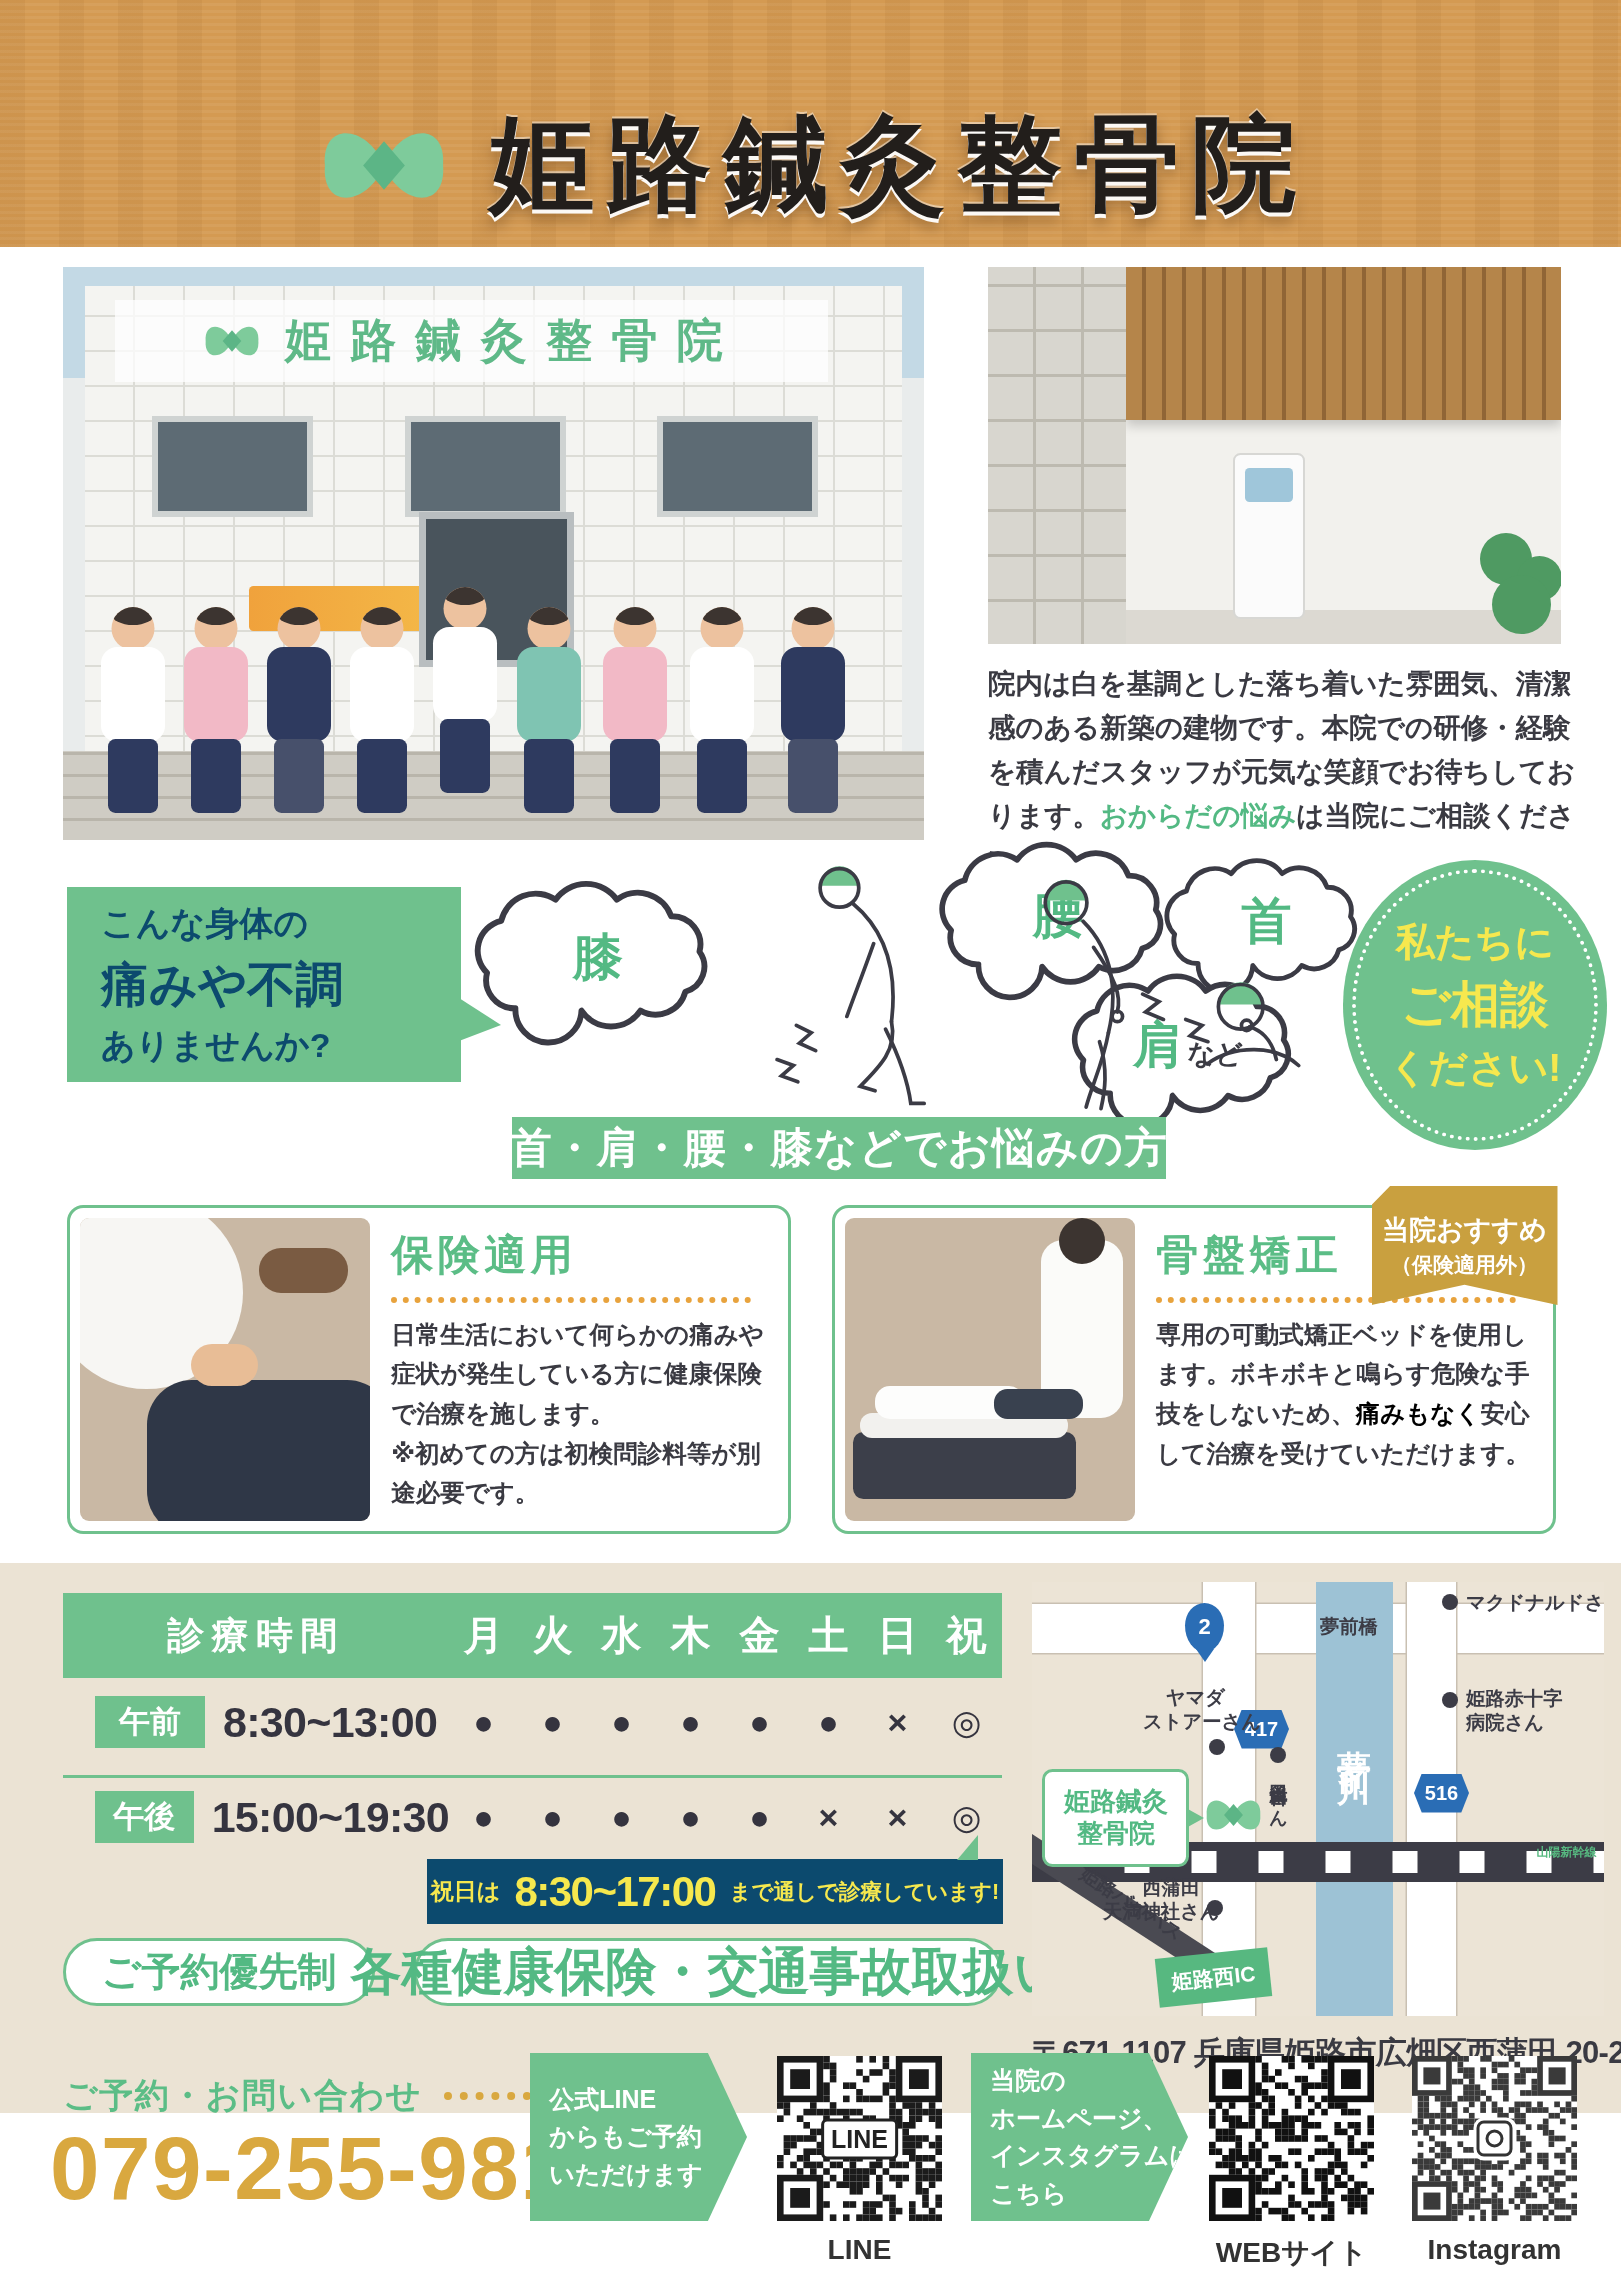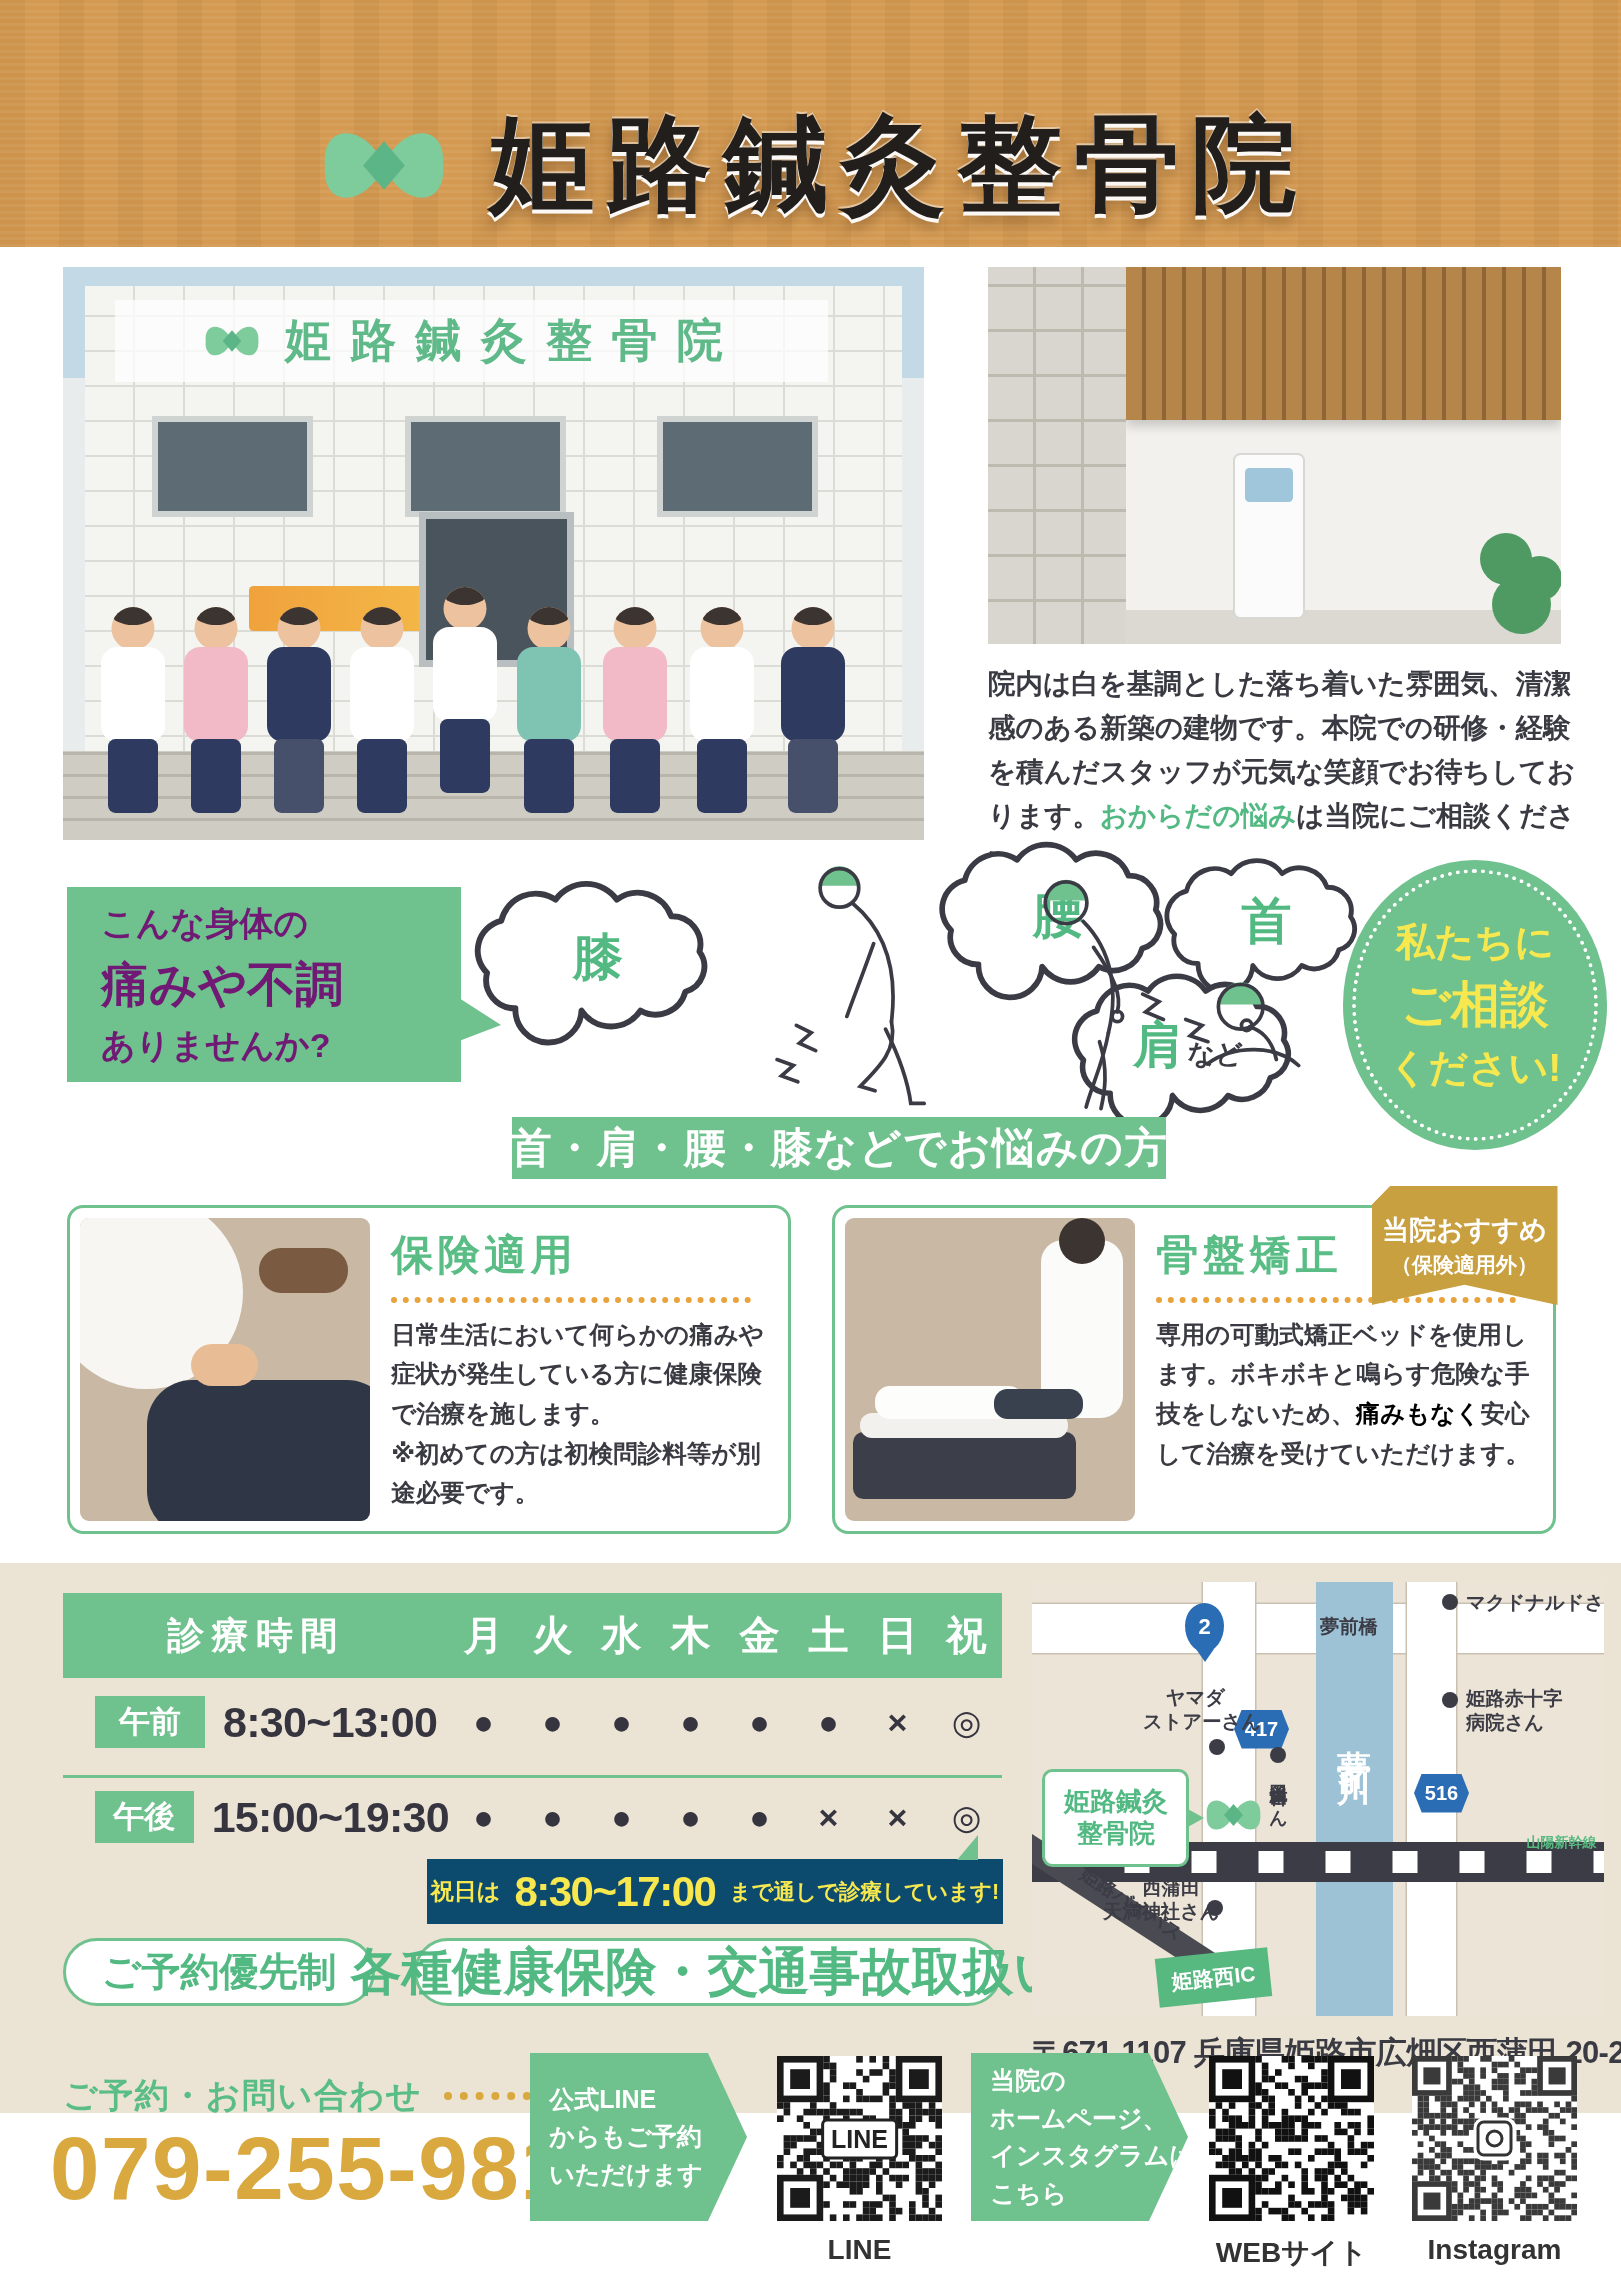--- a/index.html
+++ b/index.html
@@ -47,21 +47,21 @@
   .int-floor{position:absolute;left:138px;bottom:0;width:435px;height:34px;background:#dcd9d2;}
   .cooler{position:absolute;left:245px;top:186px;width:68px;height:162px;background:#fbfbfb;border:2.2px solid #d7d7d4;border-radius:7.4px;}
   .cooler i{position:absolute;left:10.4px;top:13.4px;width:48px;height:34px;background:#9fc6da;border-radius:4.5px;}
   .plant{position:absolute;right:-15px;bottom:7.4px;width:111px;height:111px;}
   .plant i{position:absolute;border-radius:50%;background:#4f9a62;}
 
   .intro{position:absolute;left:988px;top:662px;width:594px;font-size:27.5px;line-height:1.6;color:#3a3a42;}
   .intro .g{color:#53b983;}
 
   
-  .ask{position:absolute;left:67px;top:887px;width:394px;height:195px;background:#6fc18d;color:#701a75;
+  .ask{position:absolute;left:67px;top:887px;width:394px;height:195px;background:#6fc18d;color:#0c4a6e;
        display:flex;flex-direction:column;justify-content:center;padding-left:34px;box-sizing:border-box;}
   .ask::after{content:"";position:absolute;right:-40px;top:111px;width:0;height:0;
        border-top:27px solid transparent;border-bottom:16.3px solid transparent;border-left:42px solid #6fc18d;}
   .ask .l1{font-size:34px;}  .ask .l2{font-size:48px;margin:6px 0;}  .ask .l3{font-size:34px;}
 
   .bubble{position:absolute;}
   .bubble svg{width:100%;height:100%;}
   .bubble .lbl{position:absolute;left:0;top:0;width:100%;height:100%;display:flex;align-items:center;justify-content:center;
        color:#53b983;font-size:50px;}
   .bubble .etc{color:#3a3a42;font-size:27px;margin-left:4.5px;margin-top:16.3px;}
@@ -132,21 +132,21 @@
   .road{position:absolute;background:#fff;box-shadow:0 0 0 1.5px #c9c0b2;}
   .river{position:absolute;left:284px;top:0;width:77px;height:434px;background:#9dc2d5;}
   .river .rv{position:absolute;left:50%;top:141px;transform:translateX(-50%);writing-mode:vertical-rl;color:#fff;font-size:34px;letter-spacing:10.4px;}
   .rail{position:absolute;left:0;top:260px;width:572px;height:40px;background:#3c3c46;
         background-image:repeating-linear-gradient(90deg,rgba(0,0,0,0) 0 21px,#fff 21px 46px,rgba(0,0,0,0) 46px 67px);
         background-size:67px 22px;background-repeat:repeat-x;background-position:4.5px 9px;}
   .bypass{position:absolute;left:-45px;top:312px;width:267px;height:25px;background:#4a4a52;transform:rotate(33deg);}
   .bypass-lbl{position:absolute;left:41px;top:308px;color:#3c3c46;font-size:19.3px;transform:rotate(33deg);white-space:nowrap;}
   .ic-box{position:absolute;left:125px;top:371px;width:113px;height:49px;background:#57b880;color:#fff;font-size:21px;
         display:flex;align-items:center;justify-content:center;transform:rotate(-6deg);}
-  .shink{position:absolute;right:7.4px;top:252px;color:#57b880;font-size:14px;white-space:nowrap;}
+  .shink{position:absolute;right:7.4px;top:262px;color:#57b880;font-size:12px;white-space:nowrap;}
   .maplbl{position:absolute;color:#3c3c46;font-size:19.3px;line-height:1.25;white-space:nowrap;}
   .poidot{position:absolute;width:16.3px;height:16.3px;border-radius:50%;background:#3c3c46;}
   .clinic-box{position:absolute;left:10.4px;top:187px;width:141px;height:92px;background:#fff;border:3px solid #6fc18d;border-radius:10.4px;
         color:#53b983;font-size:26px;display:flex;flex-direction:column;align-items:center;justify-content:center;line-height:1.2;}
   .clinic-box::after{content:"";position:absolute;right:-18px;top:36px;border-top:10.4px solid transparent;border-bottom:10.4px solid transparent;border-left:18px solid #6fc18d;}
   .map-bow{position:absolute;left:169px;top:209px;width:65px;height:48px;}
   .badge2{position:absolute;left:153px;top:21px;width:39px;height:49px;background:#2a6db5;border-radius:50% 50% 50% 50%/46% 46% 54% 54%;
         color:#fff;font-size:22px;display:flex;align-items:center;justify-content:center;}
   .badge2::after{content:"";position:absolute;bottom:-10.4px;left:50%;transform:translateX(-50%);border-left:9px solid transparent;border-right:9px solid transparent;border-top:13.4px solid #2a6db5;}
   .hex{position:absolute;width:55px;height:39px;background:#2a6db5;color:#fff;font-size:20px;display:flex;align-items:center;justify-content:center;

